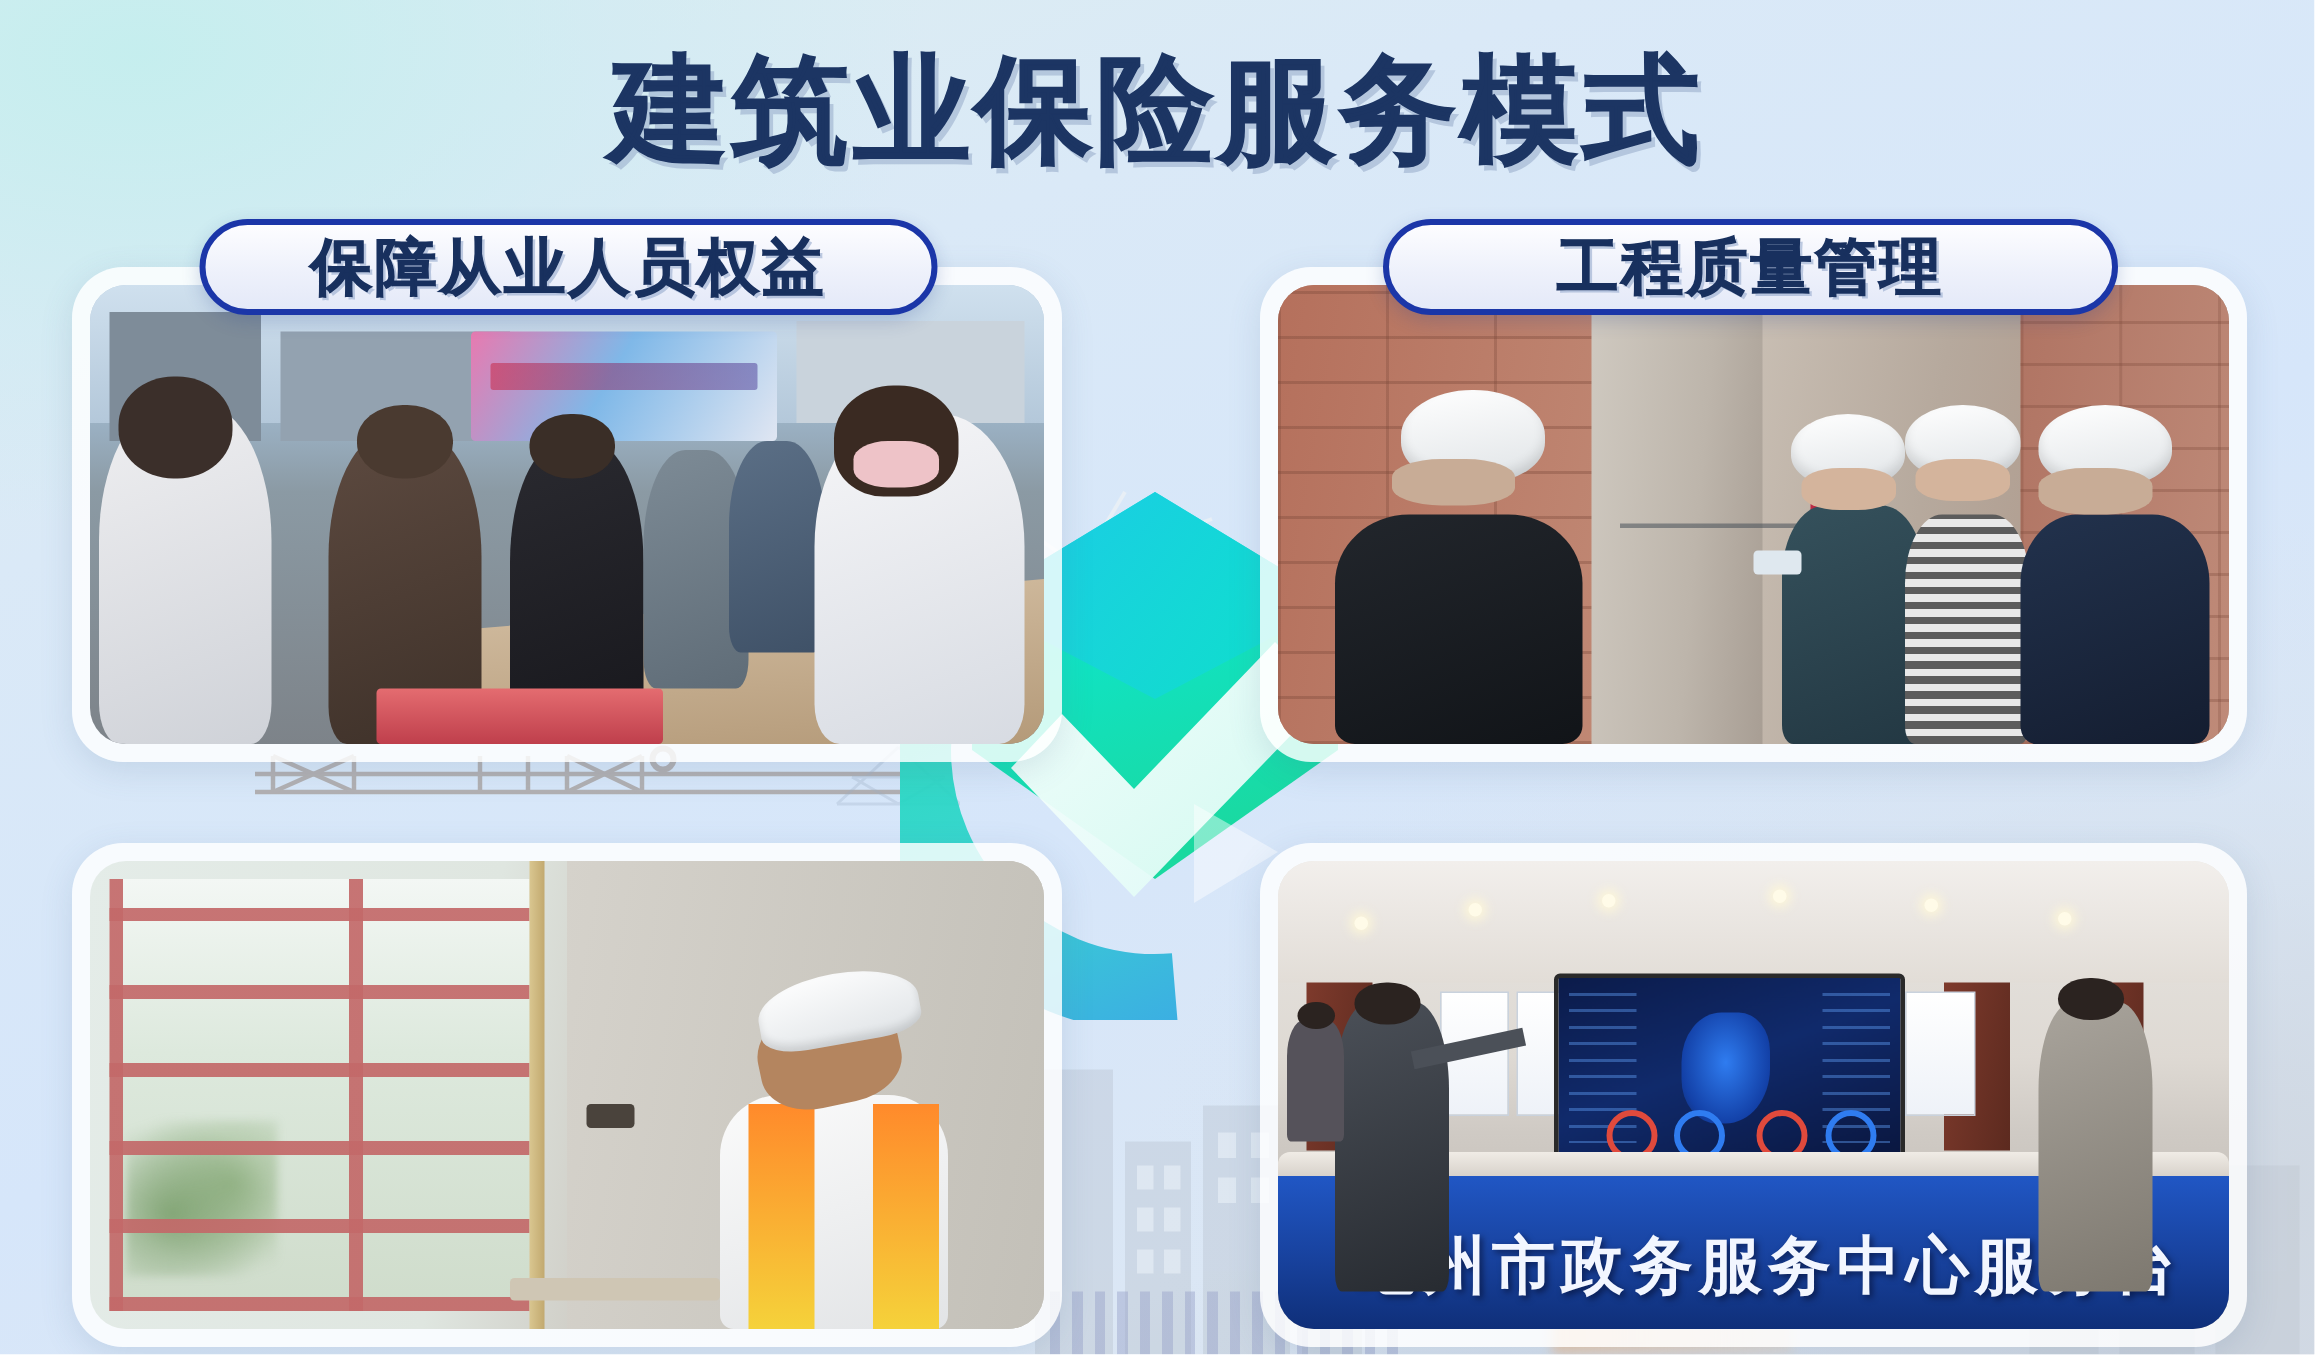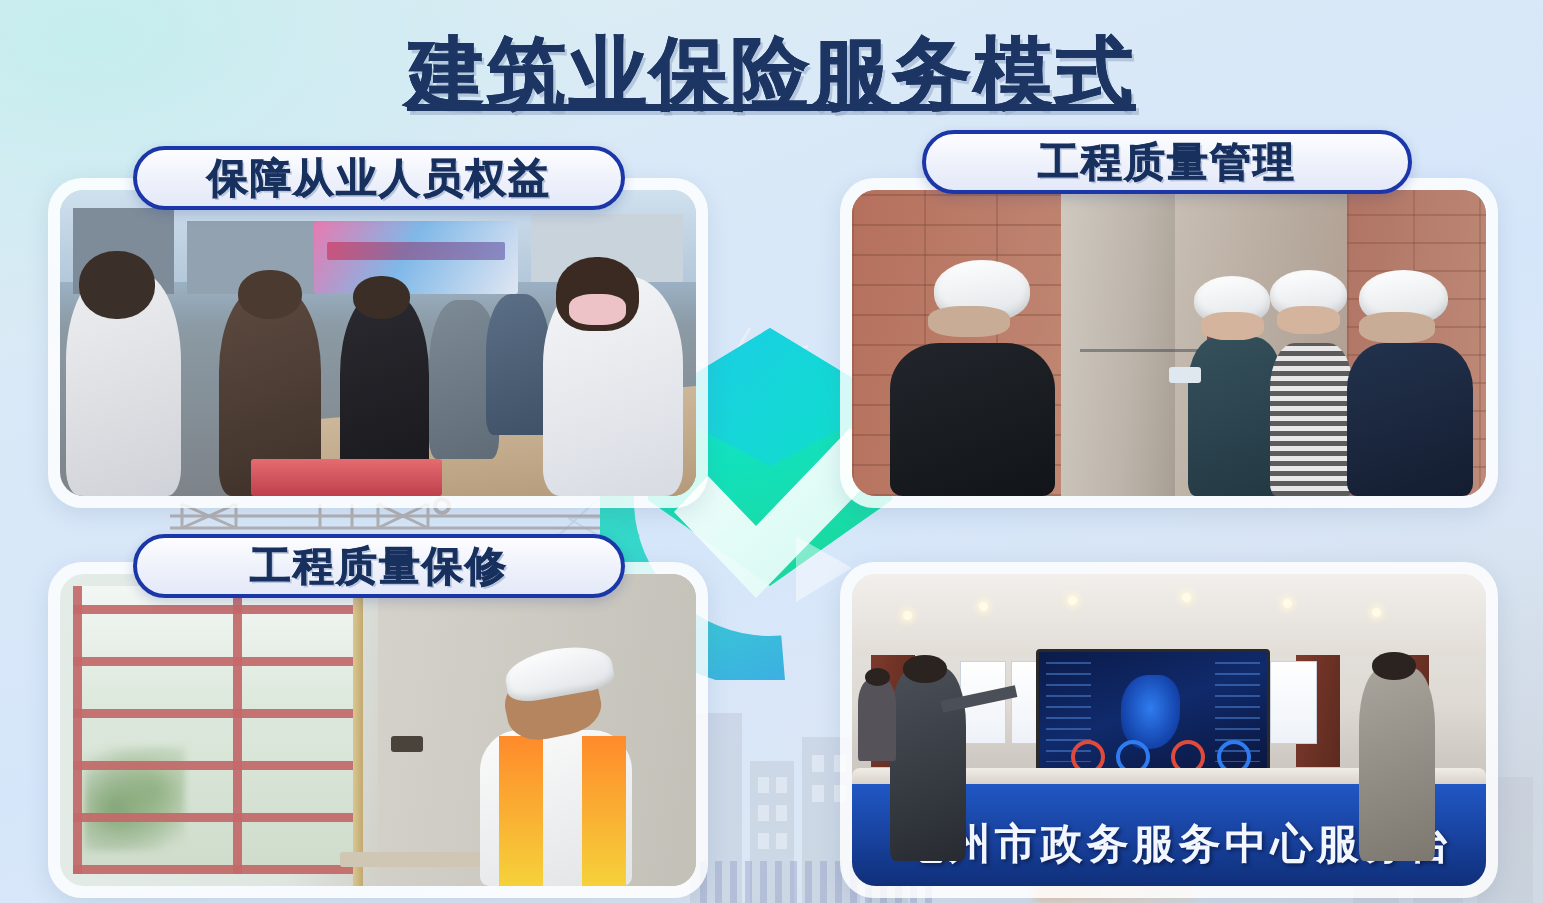--- a/index.html
+++ b/index.html
@@ -97,21 +97,20 @@
     top: 22px;
     left: 0;
     width: 100%;
     text-align: center;
     font-size: 78px;
     font-weight: bold;
     letter-spacing: 3px;
     color: #1c3563;
     text-shadow: 3px 4px 0 rgba(150,170,200,0.55);
     font-family: "DejaVu Sans", "Liberation Sans", sans-serif;
-    text-decoration: underline;
     -webkit-text-stroke: 1px #1c3563;
   }
 
   
   .panel {
     position: absolute;
     border-radius: 34px;
     background: rgba(255,255,255,0.82);
     padding: 12px;
     box-sizing: border-box;
@@ -148,21 +147,21 @@
     font-size: 41px;
     font-weight: bold;
     color: #18305e;
     letter-spacing: 2px;
     white-space: nowrap;
     font-family: "DejaVu Sans", "Liberation Sans", sans-serif;
     text-shadow: 2px 2px 0 rgba(150,170,205,0.6);
     -webkit-text-stroke: 0.8px #18305e;
   }
   .badge-tl { left: 133px; top: 146px; width: 492px; }
-  .badge-tr { left: 922px; top: 130px; width: 490px; }
+  .badge-tr { left: 922px; top: 146px; width: 490px; }
   .badge-bl { left: 133px; top: 534px; width: 492px; }
   .badge-br { left: 922px; top: 534px; width: 490px; }
 
   
   .scene { position: absolute; inset: 0; }
 
   
   .s1 { background: linear-gradient(180deg,#b9cde0 0%, #9fb7cc 26%, #8b9aa4 45%, #7d8389 100%); }
   .s1 .sky { position:absolute; left:0; top:0; right:0; height:30%; background:linear-gradient(180deg,#cfe0ee,#b4c8da); }
   .s1 .bldg { position:absolute; background:#9fb0c0; }
@@ -481,23 +480,20 @@
         <div style="position:absolute;left:44%;bottom:6%;width:22%;height:5%;background:#cfc6b4;border-radius:3px;"></div>
 
         <div style="position:absolute;left:66%;top:50%;width:24%;height:50%;background:linear-gradient(160deg,#fbfbfb,#e2e4e6);border-radius:26% 26% 6% 6%;"></div>
         <div style="position:absolute;left:69%;top:52%;width:7%;height:48%;background:linear-gradient(180deg,#ff8a2b,#f5d23a);"></div>
         <div style="position:absolute;left:82%;top:52%;width:7%;height:48%;background:linear-gradient(180deg,#ff8a2b,#f5d23a);"></div>
         <div style="position:absolute;left:70%;top:30%;width:15%;height:22%;background:#b4855f;border-radius:46% 46% 38% 38%;transform:rotate(-12deg);"></div>
         <div style="position:absolute;left:70%;top:24%;width:17%;height:15%;background:linear-gradient(170deg,#ffffff,#dfe3e6);border-radius:52% 52% 28% 28%;transform:rotate(-10deg);box-shadow:inset 0 -4px 6px rgba(0,0,0,.12);"></div>
       </div>
     </div>
   </div>
-  <div class="badge badge-bl">
-    <span class="badge-label">工程质量保修</span>
-  </div>
 
   <div class="panel panel-br">
     <div class="photo">
       <div class="scene s4">
         <div class="ceiling"></div>
         <div class="dot" style="left:8%;top:12%;"></div>
         <div class="dot" style="left:20%;top:9%;"></div>
         <div class="dot" style="left:34%;top:7%;"></div>
         <div class="dot" style="left:52%;top:6%;"></div>
         <div class="dot" style="left:68%;top:8%;"></div>

